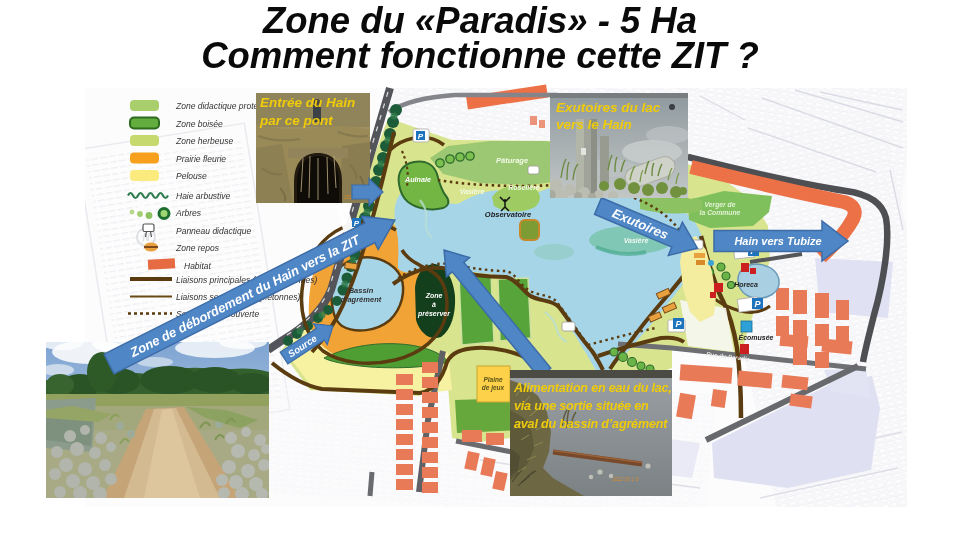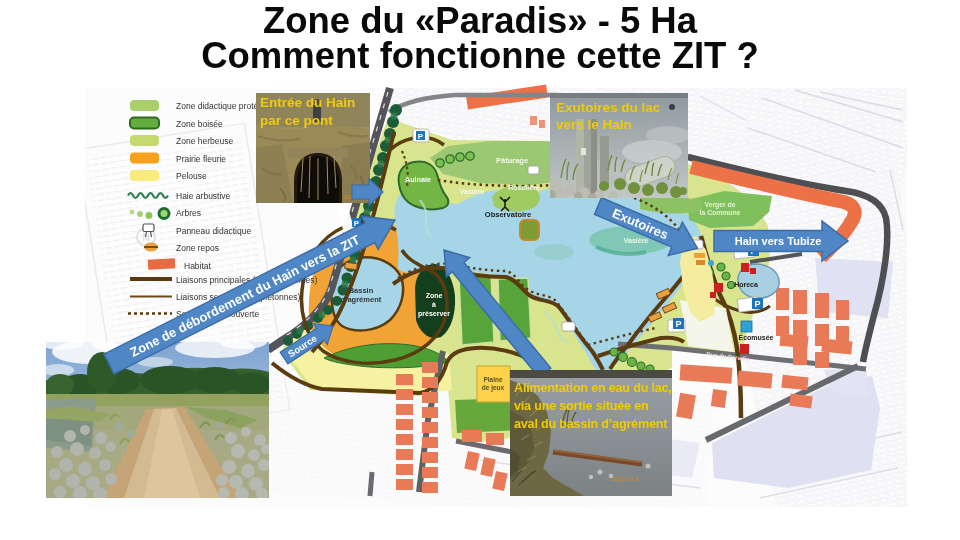--- a/index.html
+++ b/index.html
@@ -1,17 +1,17 @@
 <!DOCTYPE html>
 <html><head>
 <meta charset="utf-8">
 <style>
   html,body{margin:0;padding:0;background:#fff;}
   #slide{position:relative;width:960px;height:540px;overflow:hidden;background:#fff;
-         font-family:"Liberation Sans", sans-serif;}
+         font-family:"Liberation Sans", sans-serif;font-style:italic;}
   .title{position:absolute;left:0;top:3px;width:960px;text-align:center;
          font-weight:bold;color:#0a0a0a;font-size:36.5px;line-height:35px;letter-spacing:0px;}
   svg{position:absolute;left:0;top:0;}
 </style>
 </head>
 <body>
 <div id="slide">
 
 <div class="title">Zone du «Paradis» - 5 Ha<br>Comment fonctionne cette ZIT ?</div>
 <svg width="960" height="540" viewBox="0 0 960 540">

